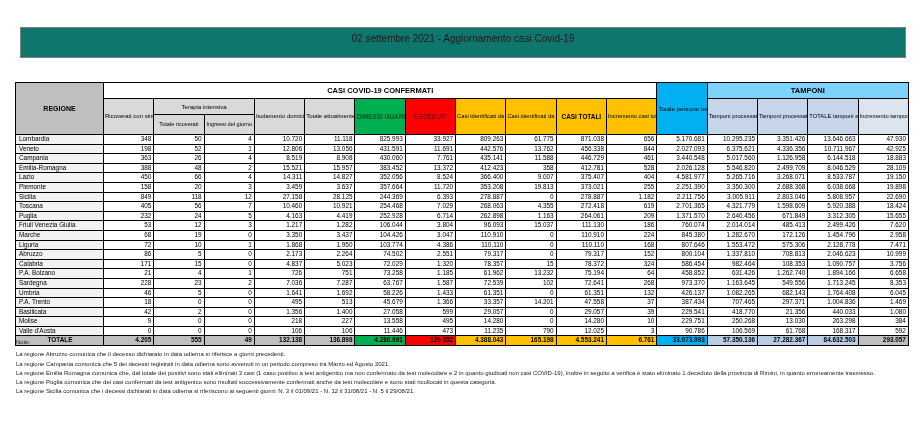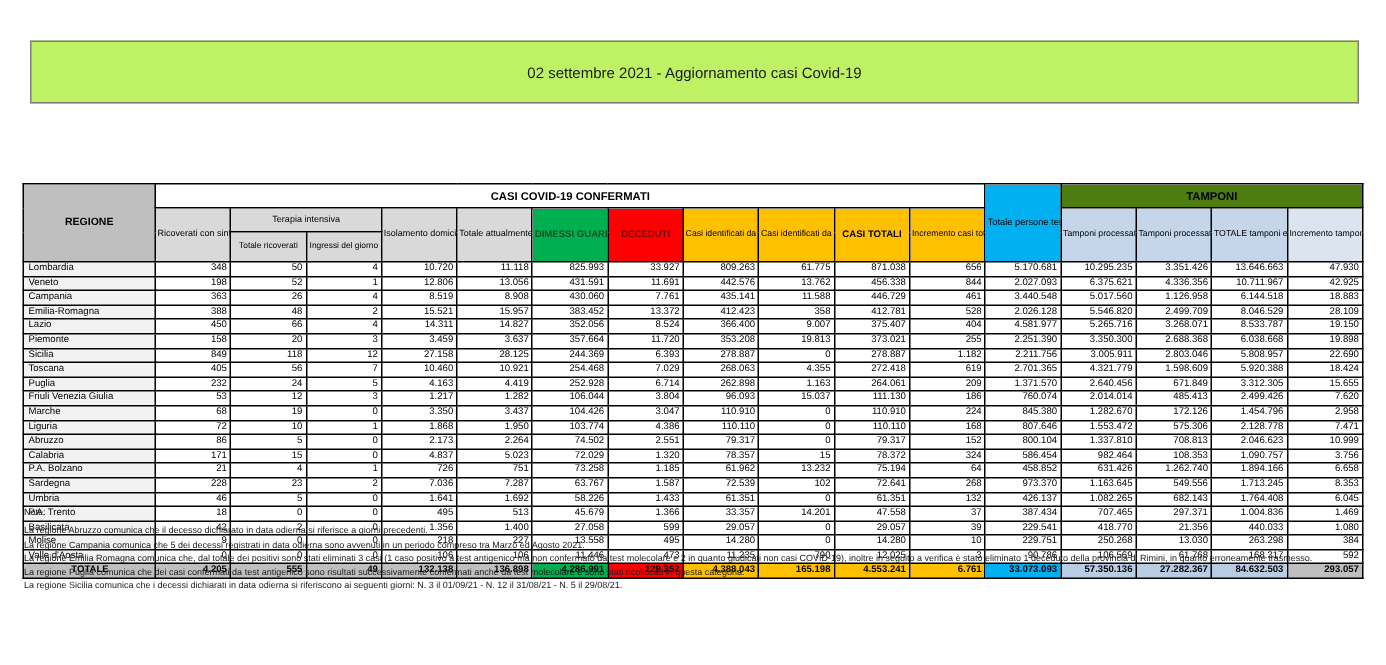--- a/index.html
+++ b/index.html
@@ -4,40 +4,39 @@
 <style>
   html,body{margin:0;padding:0;background:#ffffff;}
   body{
     width:924px;height:443px;position:relative;overflow:hidden;
     font-family:"Liberation Sans", sans-serif;color:#000;
     -webkit-font-smoothing:antialiased;
   }
   
   .titlebox{
     position:absolute;left:20px;top:27px;width:884px;
-    border:1px solid #7f7f7f;background:#bef264;
-    text-align:center;padding:13px 0 7px 0;
+    border:1px solid #7f7f7f;background:#0f766e;
+    text-align:center;padding:2px 0 7px 0;
   }
   .titlebox .l1{font-size:10px;margin:3px 0 6px 0;color:#1a1a1a;}
   .titlebox .l2{font-size:10px;margin:0 0 2px 0;color:#1a1a1a;}
 
   
   table.covid{
     position:absolute;left:15px;top:82px;
     border-collapse:collapse;table-layout:fixed;
     width:893px;
-    margin-top:40px;
   }
   table.covid th, table.covid td{
     border:0.7px solid #000;
     overflow:hidden;white-space:nowrap;
   }
   thead th{font-weight:bold;text-align:center;vertical-align:middle;}
   .band{font-size:7.5px;height:13px;background:#fff;}
-  .band-tamponi{background:#4d7c0f;font-size:7.5px;}
+  .band-tamponi{background:#7dd3fc;font-size:7.5px;}
   th.regione-h{background:#bfbfbf;font-size:7px;}
   .h-gray{background:#d9d9d9;font-size:6px;font-weight:normal;white-space:normal;line-height:1.15;}
   .h-terapia{background:#d9d9d9;font-size:6px;font-weight:normal;height:13px;}
   .h-sub{background:#d9d9d9;font-size:5.6px;font-weight:normal;white-space:normal;line-height:1.1;height:17px;}
   .h-green{background:#00b050;color:#0b4f26;font-size:6.4px;white-space:normal;}
   .h-red{background:#ff0000;color:#7a0c0c;font-size:6.4px;white-space:normal;}
   .h-amber{background:#ffc000;font-size:5.8px;font-weight:normal;white-space:normal;line-height:1.12;}
   .h-amber-b{background:#ffc000;font-size:6.4px;font-weight:bold;white-space:normal;}
   .h-cyan{background:#00b0f0;font-size:6.2px;font-weight:normal;white-space:normal;line-height:1.15;}
   .h-blue{background:#c5d5ea;font-size:5.8px;font-weight:normal;white-space:normal;line-height:1.12;}

